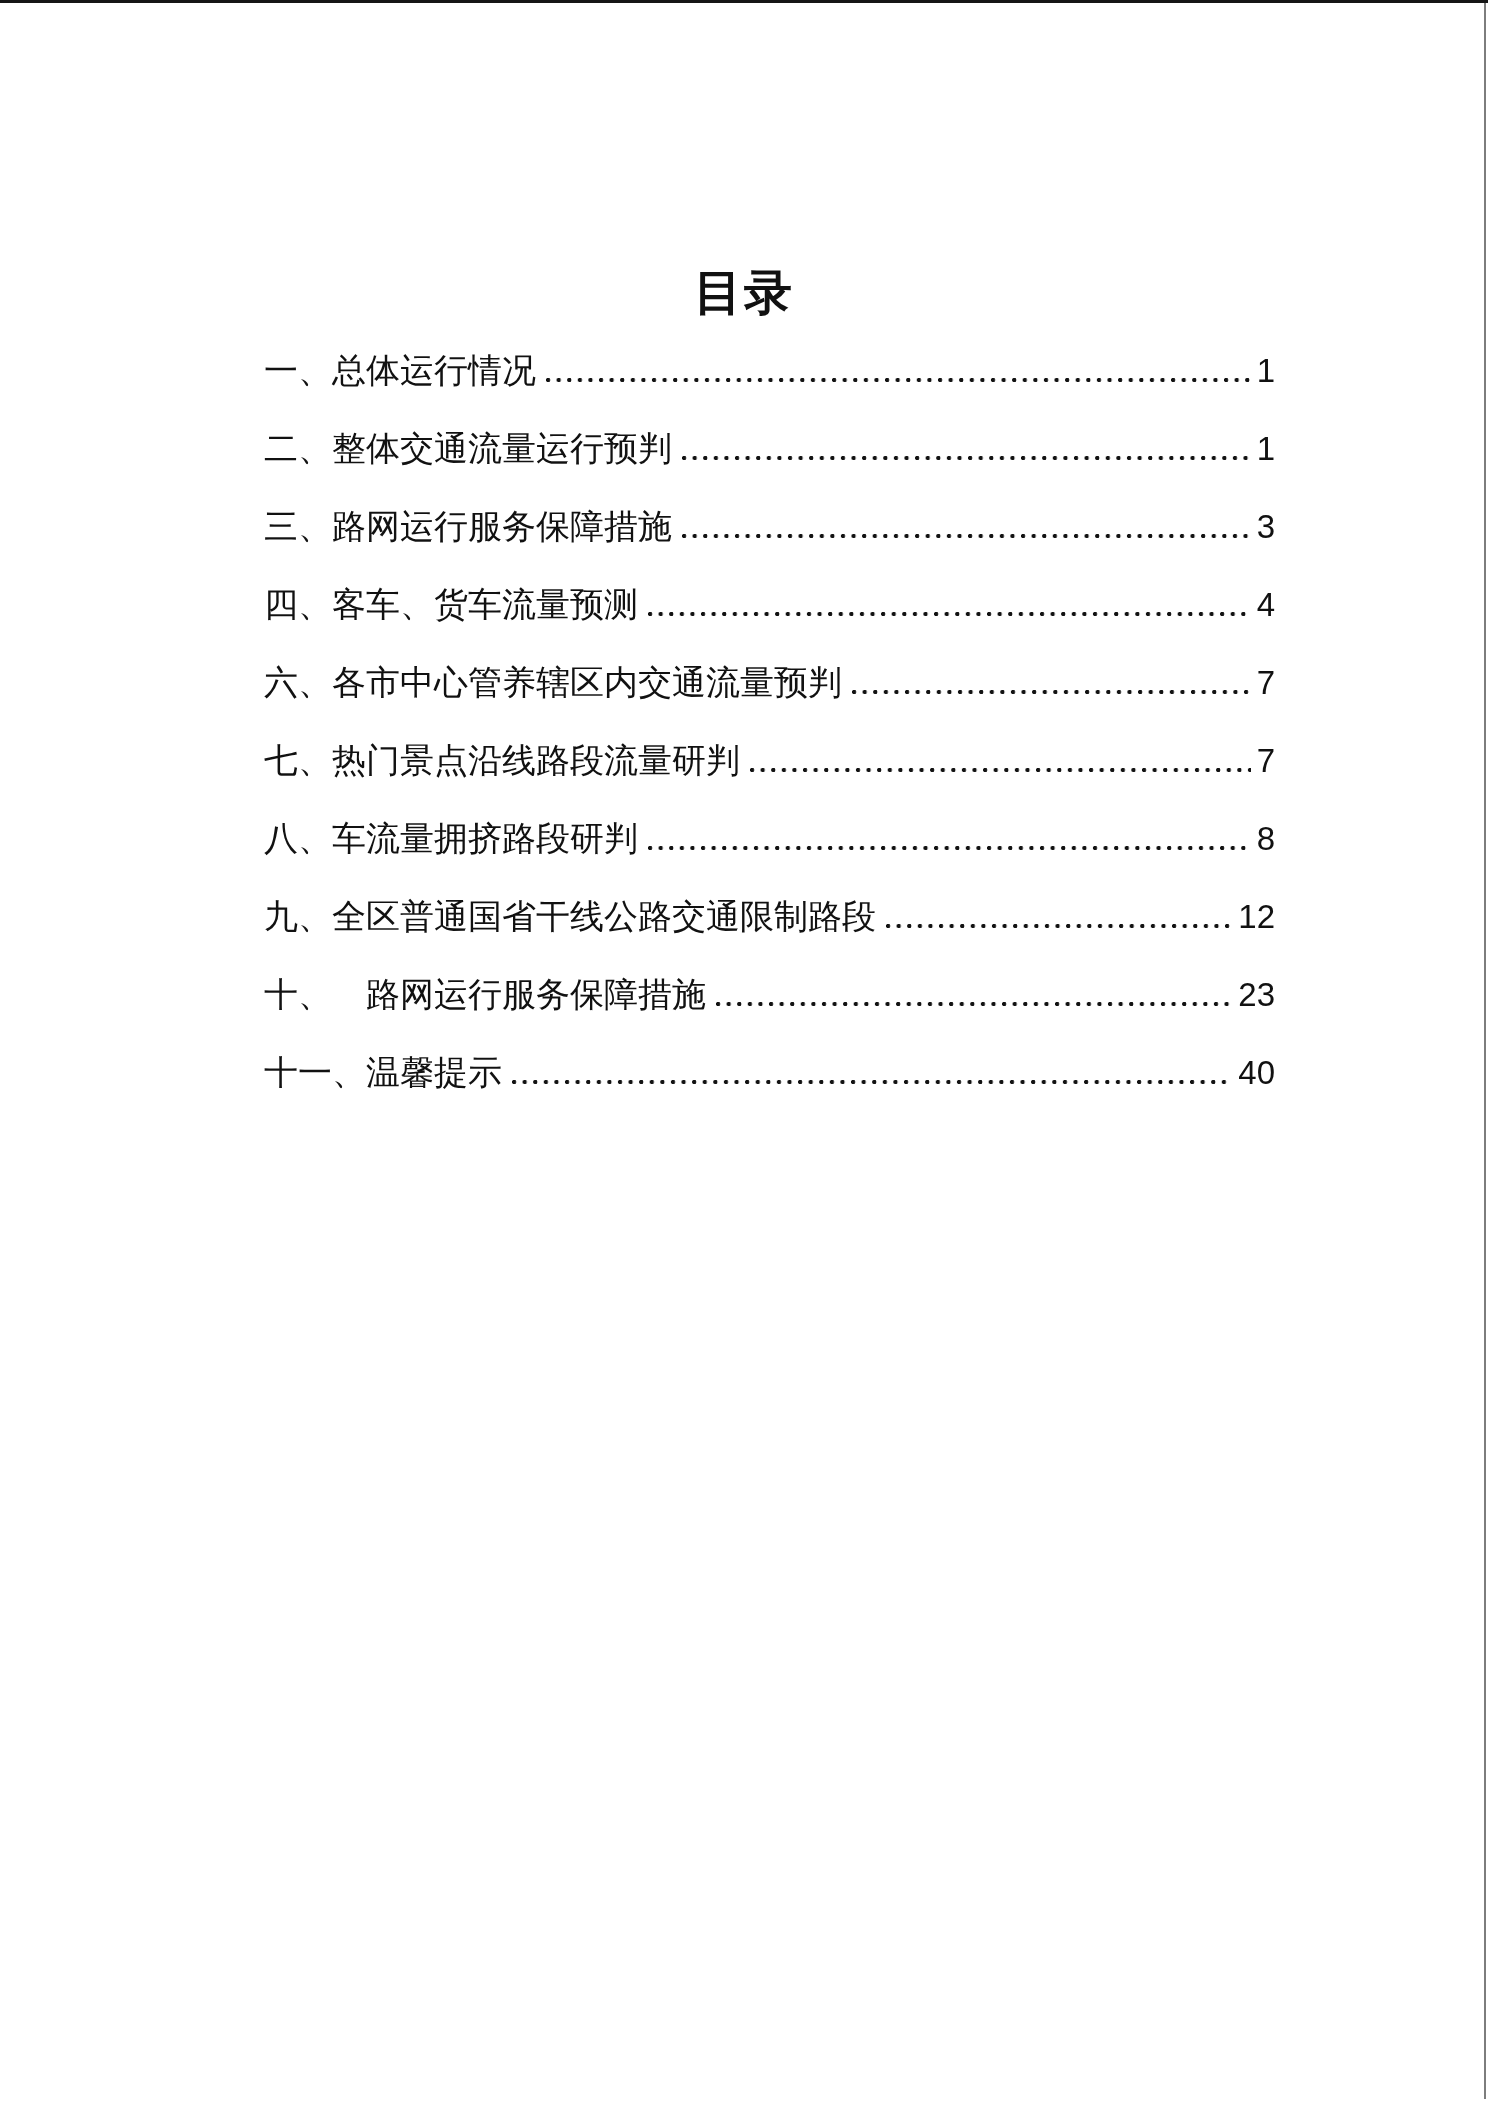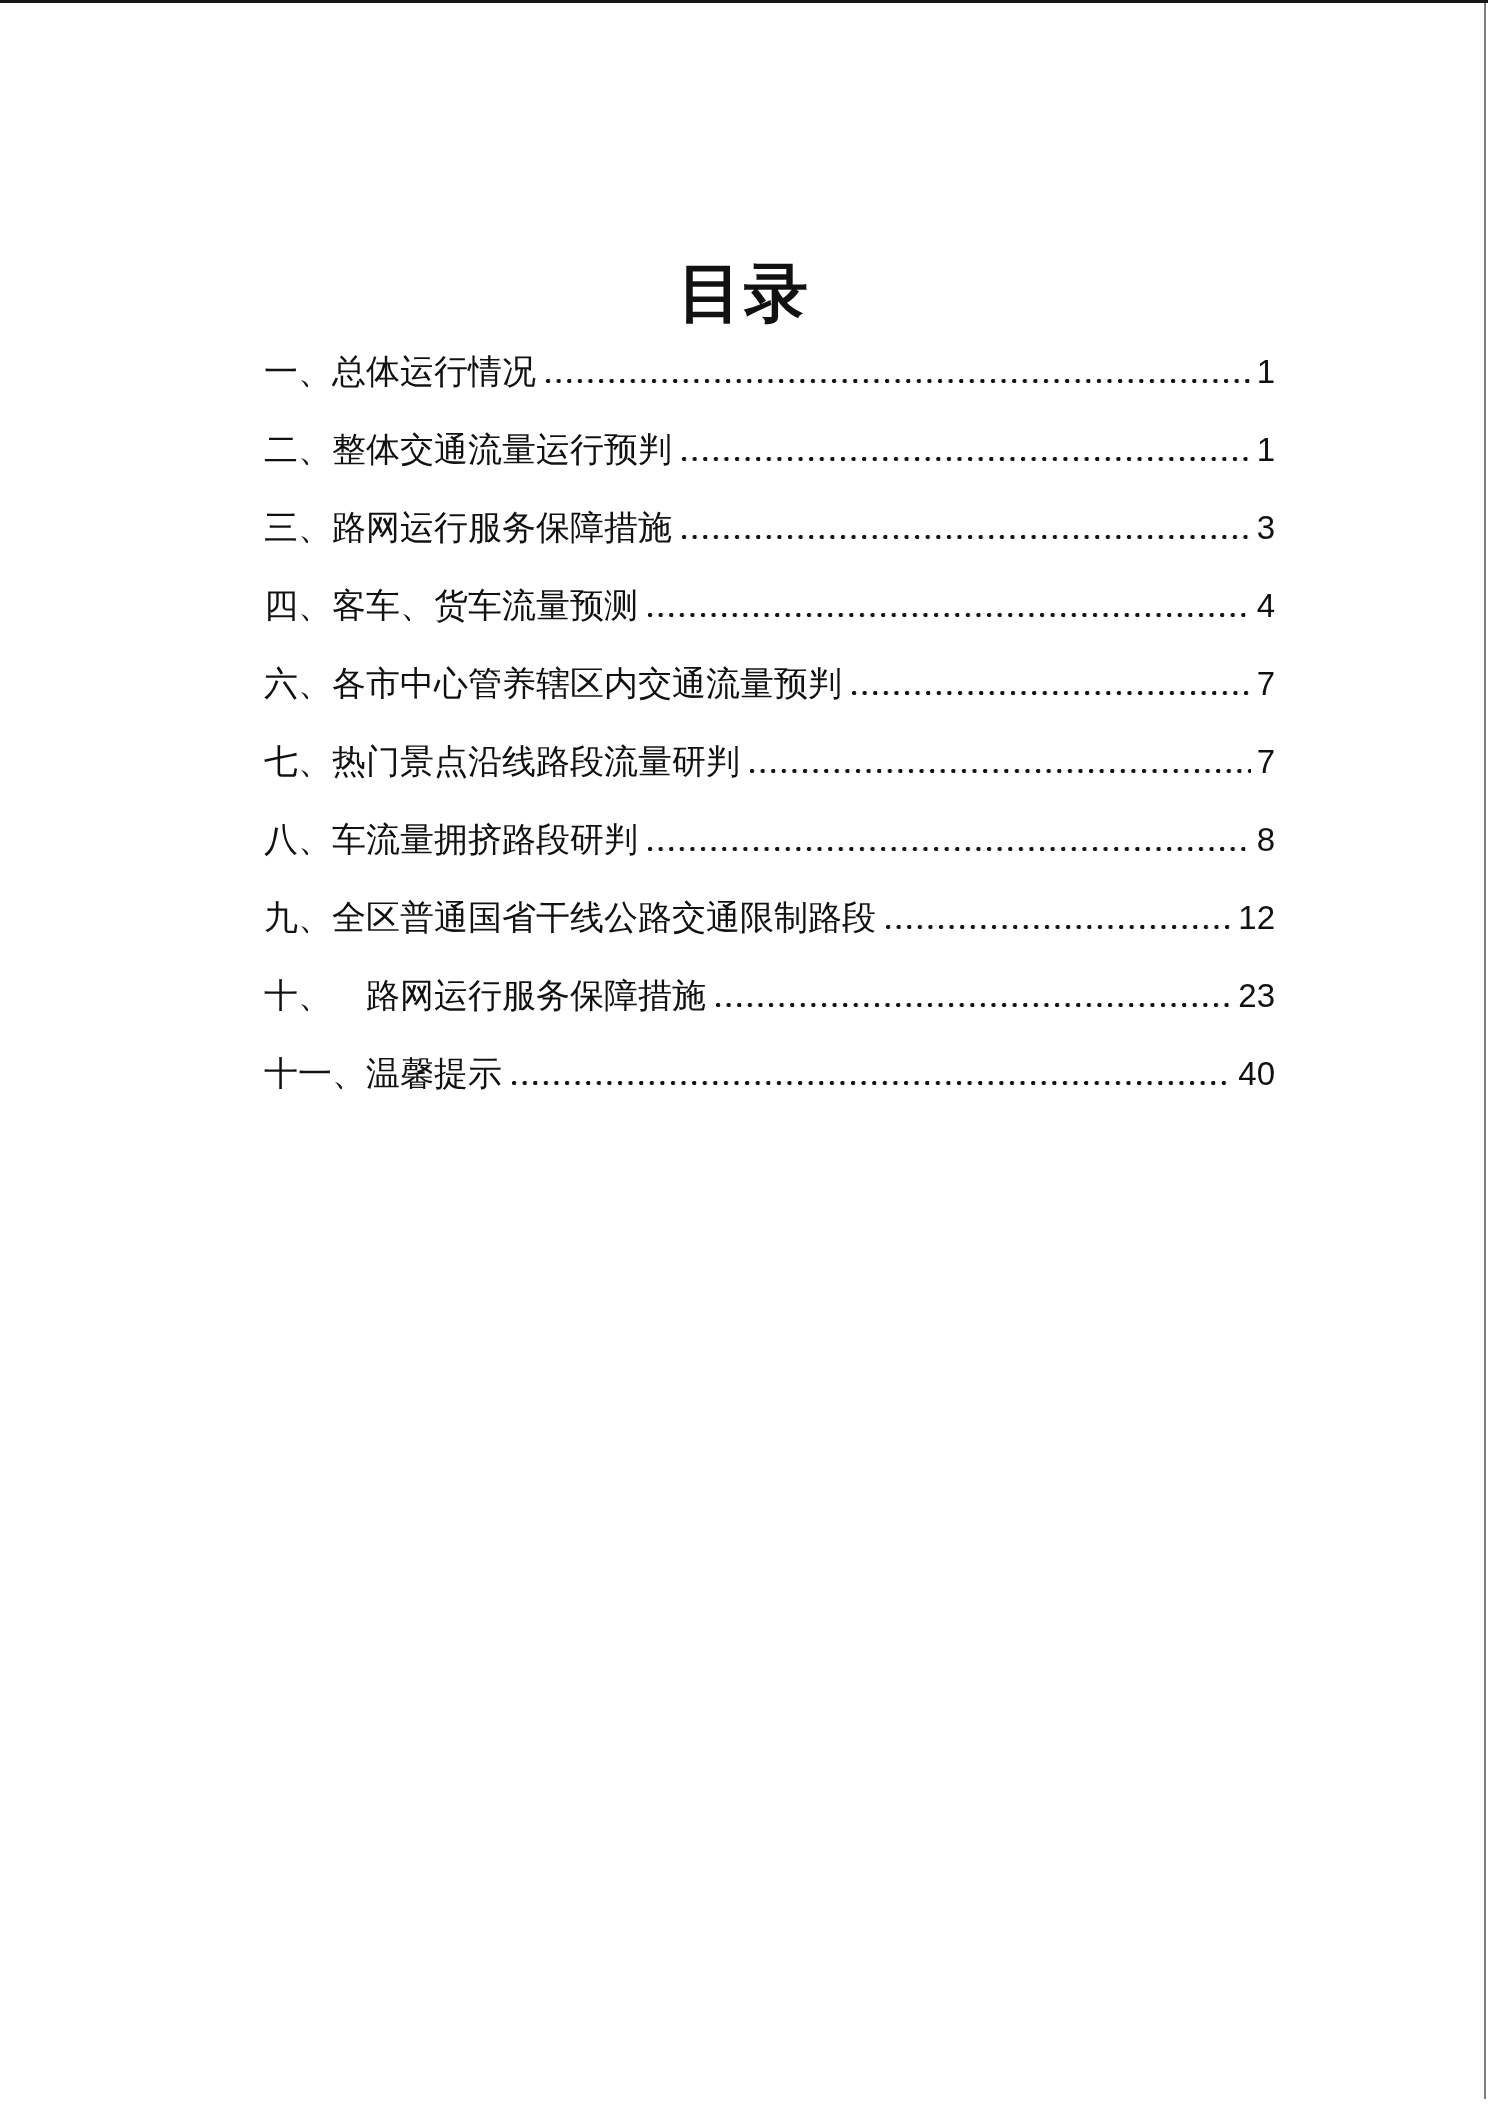--- a/index.html
+++ b/index.html
@@ -29,21 +29,21 @@
     width: 2px;
     background: #7d7d7d;
   }
   .doc-title {
     position: absolute;
     top: 263px;
     left: 0;
     width: 100%;
     margin: 0;
     text-align: center;
-    font-size: 64px;
+    font-size: 48px;
     line-height: 60px;
     font-weight: 700;
     letter-spacing: 2px;
   }
   .toc {
     position: absolute;
     top: 332px;
     left: 264px;
     width: 1011px;
   }
@@ -52,20 +52,21 @@
     align-items: baseline;
     height: 78px;
     cursor: pointer;
   }
   .toc-label {
     font-size: 34px;
     line-height: 78px;
     font-weight: 500;
     white-space: pre;
     flex: 0 0 auto;
+    font-family: Liberation Serif, serif;
   }
   .toc-leader {
     flex: 1 1 auto;
     height: 4px;
     margin: 0 6px 0 10px;
     background-image: radial-gradient(circle at 2.1px 2px, #121212 1.9px, rgba(0,0,0,0) 2.4px);
     background-size: 10.6px 4px;
     background-repeat: repeat-x;
     background-position: left bottom;
   }

